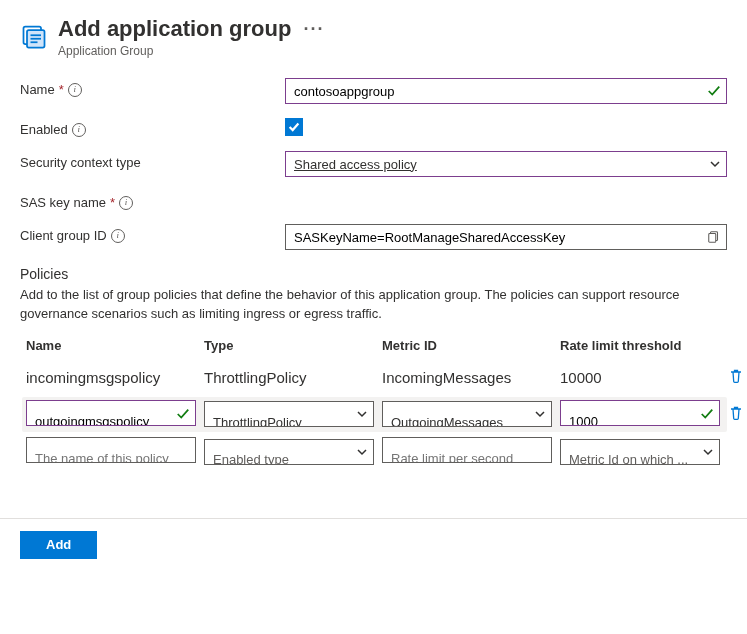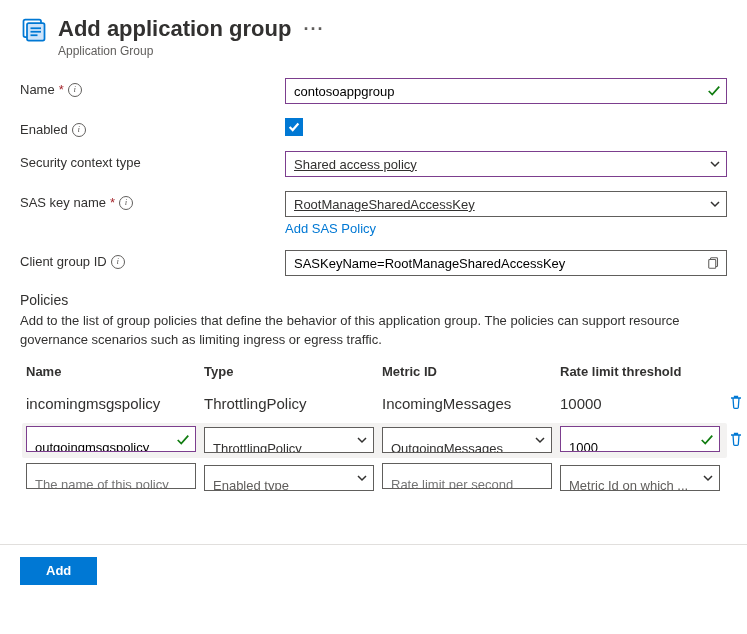--- a/index.html
+++ b/index.html
@@ -5,21 +5,21 @@
   * { box-sizing: border-box; }
   body {
     margin: 0;
     font-family: "Segoe UI", -apple-system, sans-serif;
     font-size: 13px;
     color: #323130;
     background: #fff;
     width: 747px;
   }
   .page { padding: 16px 20px 0 20px; }
-  .header { display: flex; align-items: flex-start; gap: 10px; margin-bottom: 20px; }
+  .header { display: flex; align-items: center; gap: 10px; margin-bottom: 20px; }
   .header-icon { width: 28px; height: 28px; flex-shrink: 0; }
   .header-titles { flex: 1; }
   .title { font-size: 22px; font-weight: 600; margin: 0; line-height: 1.2; }
   .subtitle { font-size: 12px; color: #605e5c; margin-top: 2px; }
   .more-dots { color: #605e5c; font-size: 18px; letter-spacing: 1px; margin-left: 6px; vertical-align: middle; cursor: pointer;}
   .form-row { display: flex; align-items: flex-start; margin-bottom: 14px; }
   .form-label {
     width: 265px; flex-shrink: 0;
     display: flex; align-items: center; gap: 4px;
     padding-top: 4px;
@@ -165,31 +165,20 @@
       </div>
     </div>
   </div>
 
   <div class="form-row">
     <div class="form-label">
       <span>SAS key name</span>
         <span class="req">*</span>
       <span class="info-icon">i</span>
     </div>
-    <div class="form-field">
-      <div class="input-wrap">
-        <div class="text-input" style="display:flex;align-items:center;cursor:pointer">
-          <span>RootManageSharedAccessKey</span>
-        </div>
-        <svg class="chev" viewBox="0 0 12 12">
-            <path fill="none" stroke="currentColor" stroke-width="1.5" d="M2 4l4 4 4-4"></path>
-          </svg>
-      </div>
-      <span class="link">Add SAS Policy</span>
-    </div>
   </div>
 
   <div class="form-row">
     <div class="form-label">
       <span>Client group ID</span>
       <span class="info-icon">i</span>
     </div>
     <div class="form-field">
       <div class="input-wrap">
         <input class="text-input" value="SASKeyName=RootManageSharedAccessKey" style="">

